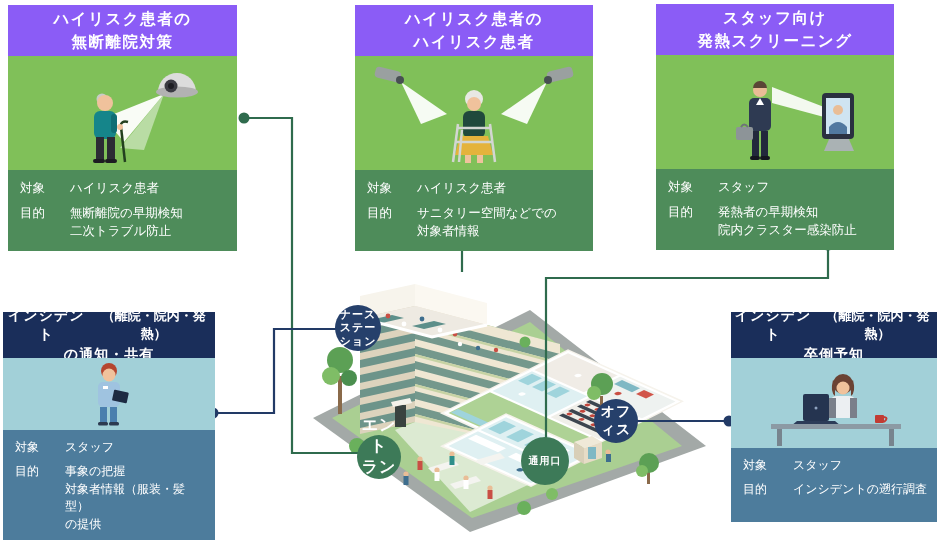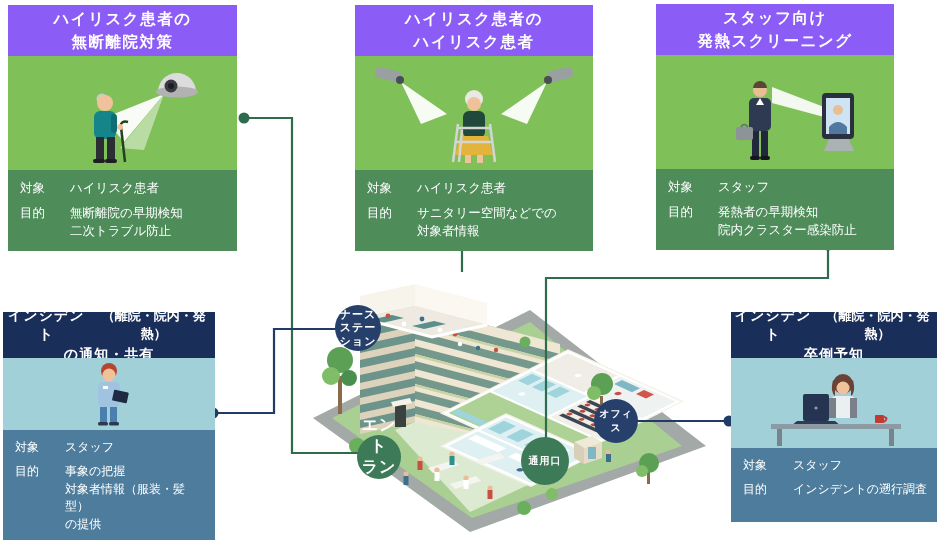--- a/index.html
+++ b/index.html
@@ -238,21 +238,21 @@
     <span>ステー</span>
     <span>ション</span>
   </div>
   <div class="map-circle circ-green" style="left:357px;top:435px;width:44px;height:44px;font-size:16px;line-height:1.3;">
     <span>エント</span>
     <span>ランス</span>
   </div>
   <div class="map-circle circ-green" style="left:521px;top:437px;width:48px;height:48px;font-size:10px;">
     <span>通用口</span>
   </div>
-  <div class="map-circle circ-navy" style="left:594px;top:399px;width:44px;height:44px;font-size:10px;">
+  <div class="map-circle circ-navy" style="left:594px;top:399px;width:44px;height:44px;font-size:14px;">
     <span>オフィス</span>
   </div>
 
   <div class="card" style="left:8px;top:5px;width:229px;height:239px;">
     <div class="card-header hdr-green">
       <div>ハイリスク患者の</div>
       <div>無断離院対策</div>
     </div>
     <div class="card-illus illus-green" style="height:114px;">
       <svg width="229" height="114" viewBox="0 0 229 114">

